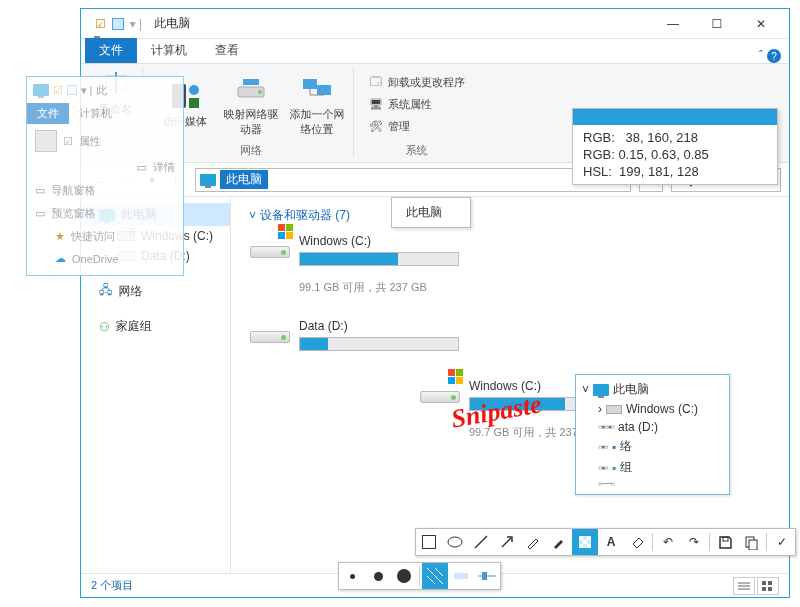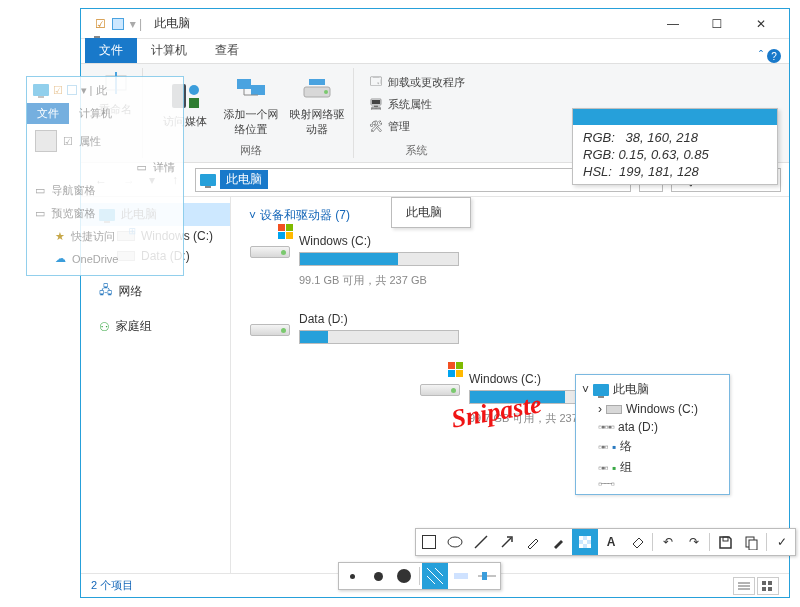--- a/index.html
+++ b/index.html
@@ -48,41 +48,41 @@
 .side-item.selected { background:#cde8ff;}
 .side-sub { padding-left: 36px;}
 .content { flex:1; padding: 10px 18px; position:relative;}
 .section-hdr { color:#1466b8; font-size:12px; display:flex; align-items:center; gap:4px; margin-bottom:10px;}
 .drive-grid { display:flex; flex-wrap:wrap; gap: 24px 40px;}
 .drive { display:flex; gap:8px; align-items:flex-start; width: 250px;}
 .drive .dicon { width:42px; height:36px; display:flex; align-items:center; justify-content:center; position:relative;}
 .drive .dtitle { font-size:12px; color:#333; margin-bottom:4px;}
 .drive .dbar { width:160px; height:14px; border:1px solid #bcbcbc; background:#e9e9e9; position:relative;}
 .drive .dbar .fill { position:absolute; left:0; top:0; bottom:0; background:#26a0da;}
-.drive .dinfo { font-size:11px; color:#888; margin-top:7px;}
+.drive .dinfo { font-size:11px; color:#888; margin-top:14px;}
 .drive.offset { margin-left: 170px; }
 
 .snipaste-text { position:absolute; left: 220px; top: 200px; font-family: "Comic Sans MS", cursive; font-size: 26px; font-weight: bold; font-style: italic; color:#f01414; transform: rotate(-10deg);}
 
 
 .statusbar { height:24px; border-top:1px solid #e5e5e5; display:flex; align-items:center; padding:0 10px; font-size:11px; color:#1466b8; justify-content:space-between;}
 .view-toggle { display:flex; gap:2px;}
 .vt { width:22px; height:18px; border:1px solid #ccc; display:flex; align-items:center; justify-content:center;}
 
 
 .ghost { position:absolute; left:26px; top:76px; width:158px; height:200px; background: rgba(255,255,255,.85); border:1px solid rgba(38,160,218,.5); filter: blur(0.4px); font-size:11px; color: rgba(80,80,80,.5); z-index:3;}
 .ghost .g-title { height:26px; display:flex; align-items:center; padding:0 6px; gap:4px;}
 .ghost .g-tabs { display:flex; }
 .ghost .g-tab { padding:3px 10px; }
 .ghost .g-tab.active { background: rgba(25,121,202,.6); color:#fff;}
 .ghost .g-body { padding:6px 8px; display:flex; flex-direction:column; gap:8px;}
 .ghost-row { display:flex; align-items:center; gap:6px;}
 
 
-.color-overlay { position:absolute; right:22px; top:108px; width:206px; border:1px solid #c0c0c0; background:#fff; font-family: Consolas, monospace; font-size:13px; z-index:6; box-shadow: 2px 2px 4px rgba(0,0,0,.15); font-style: italic;}
+.color-overlay { position:absolute; right:22px; top:108px; width:206px; border:1px solid #c0c0c0; background:#fff; font-family: Consolas, monospace; font-size:13px; z-index:6; box-shadow: 2px 2px 4px rgba(0,0,0,.15);}
 .color-swatch { height:16px; background:#26a0da;}
 .color-lines { padding:4px 10px;}
 .color-lines div { white-space: pre; padding:1px 0;}
 
 
 .mini-tree { position:absolute; right:70px; top:374px; width:155px; border:1px solid #7ab8e0; background:#fff; padding:4px 6px; font-size:12px; z-index:5; box-shadow:1px 1px 3px rgba(0,0,0,.15);}
 .mini-tree .mt-row { display:flex; align-items:center; gap:4px; padding:2px 0;}
 .mini-tree .mt-sub { padding-left:16px;}
 .pxstrip { font-family: monospace; font-size:7px; letter-spacing:-1px; color:#777; filter:blur(.4px);}
 
@@ -154,37 +154,37 @@
                 <rect x="3" y="4" width="14" height="24" rx="2" fill="#434a54"></rect>
                 <circle cx="25" cy="10" r="5" fill="#3b9ddb"></circle>
                 <rect x="20" y="18" width="10" height="10" fill="#2f7d32"></rect>
               </svg>
             </span>
           <span>访问媒体</span>
         </div>
         <div class="ribbon-btn">
           <span class="icon">
               <svg width="32" height="28">
+                <rect x="3" y="12" width="26" height="10" rx="2" fill="#d8d8d8" stroke="#aaa"></rect>
+                <circle cx="25" cy="17" r="2" fill="#7bc96f"></circle>
+                <rect x="8" y="4" width="16" height="6" fill="#4aa3e0"></rect>
+              </svg>
+            </span>
+          <span>映射网络驱动器</span>
+        </div>
+        <div class="ribbon-btn">
+          <span class="icon">
+              <svg width="32" height="28">
                 <rect x="2" y="4" width="14" height="10" fill="#4aa3e0"></rect>
                 <rect x="16" y="10" width="14" height="10" fill="#4aa3e0"></rect>
                 <line x1="9" y1="14" x2="9" y2="20" stroke="#888"></line>
                 <line x1="9" y1="20" x2="23" y2="20" stroke="#888"></line>
               </svg>
             </span>
           <span>添加一个网络位置</span>
-        </div>
-        <div class="ribbon-btn">
-          <span class="icon">
-              <svg width="32" height="28">
-                <rect x="3" y="12" width="26" height="10" rx="2" fill="#d8d8d8" stroke="#aaa"></rect>
-                <circle cx="25" cy="17" r="2" fill="#7bc96f"></circle>
-                <rect x="8" y="4" width="16" height="6" fill="#4aa3e0"></rect>
-              </svg>
-            </span>
-          <span>映射网络驱动器</span>
         </div>
       </div>
       <div class="group-label">网络</div>
     </div>
     <div class="ribbon-group">
       <div class="ribbon-row">
         <div style="display:flex;flex-direction:column;justify-content:center;gap:4px;">
           <div class="ribbon-mini">
               <span class="micon">🗔</span>
               <span>卸载或更改程序</span>

